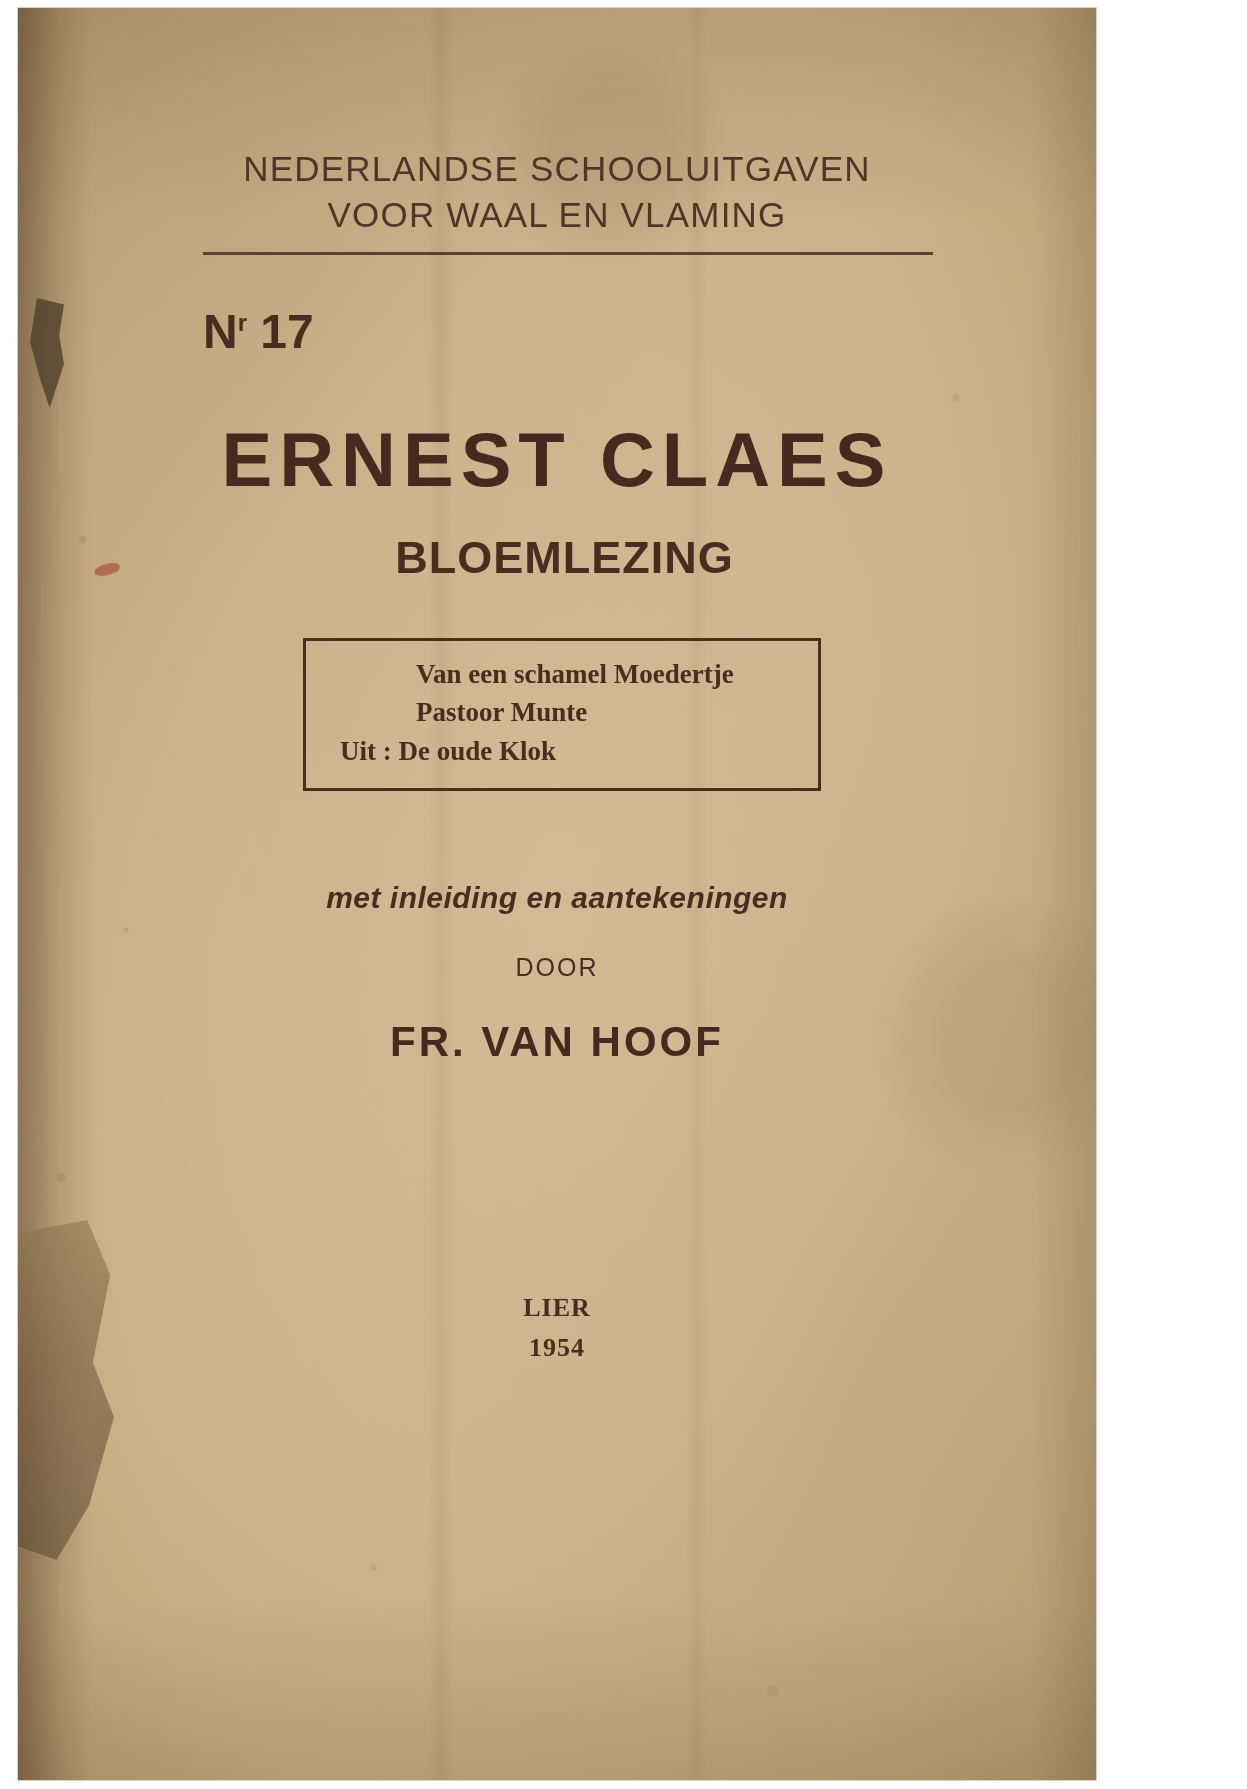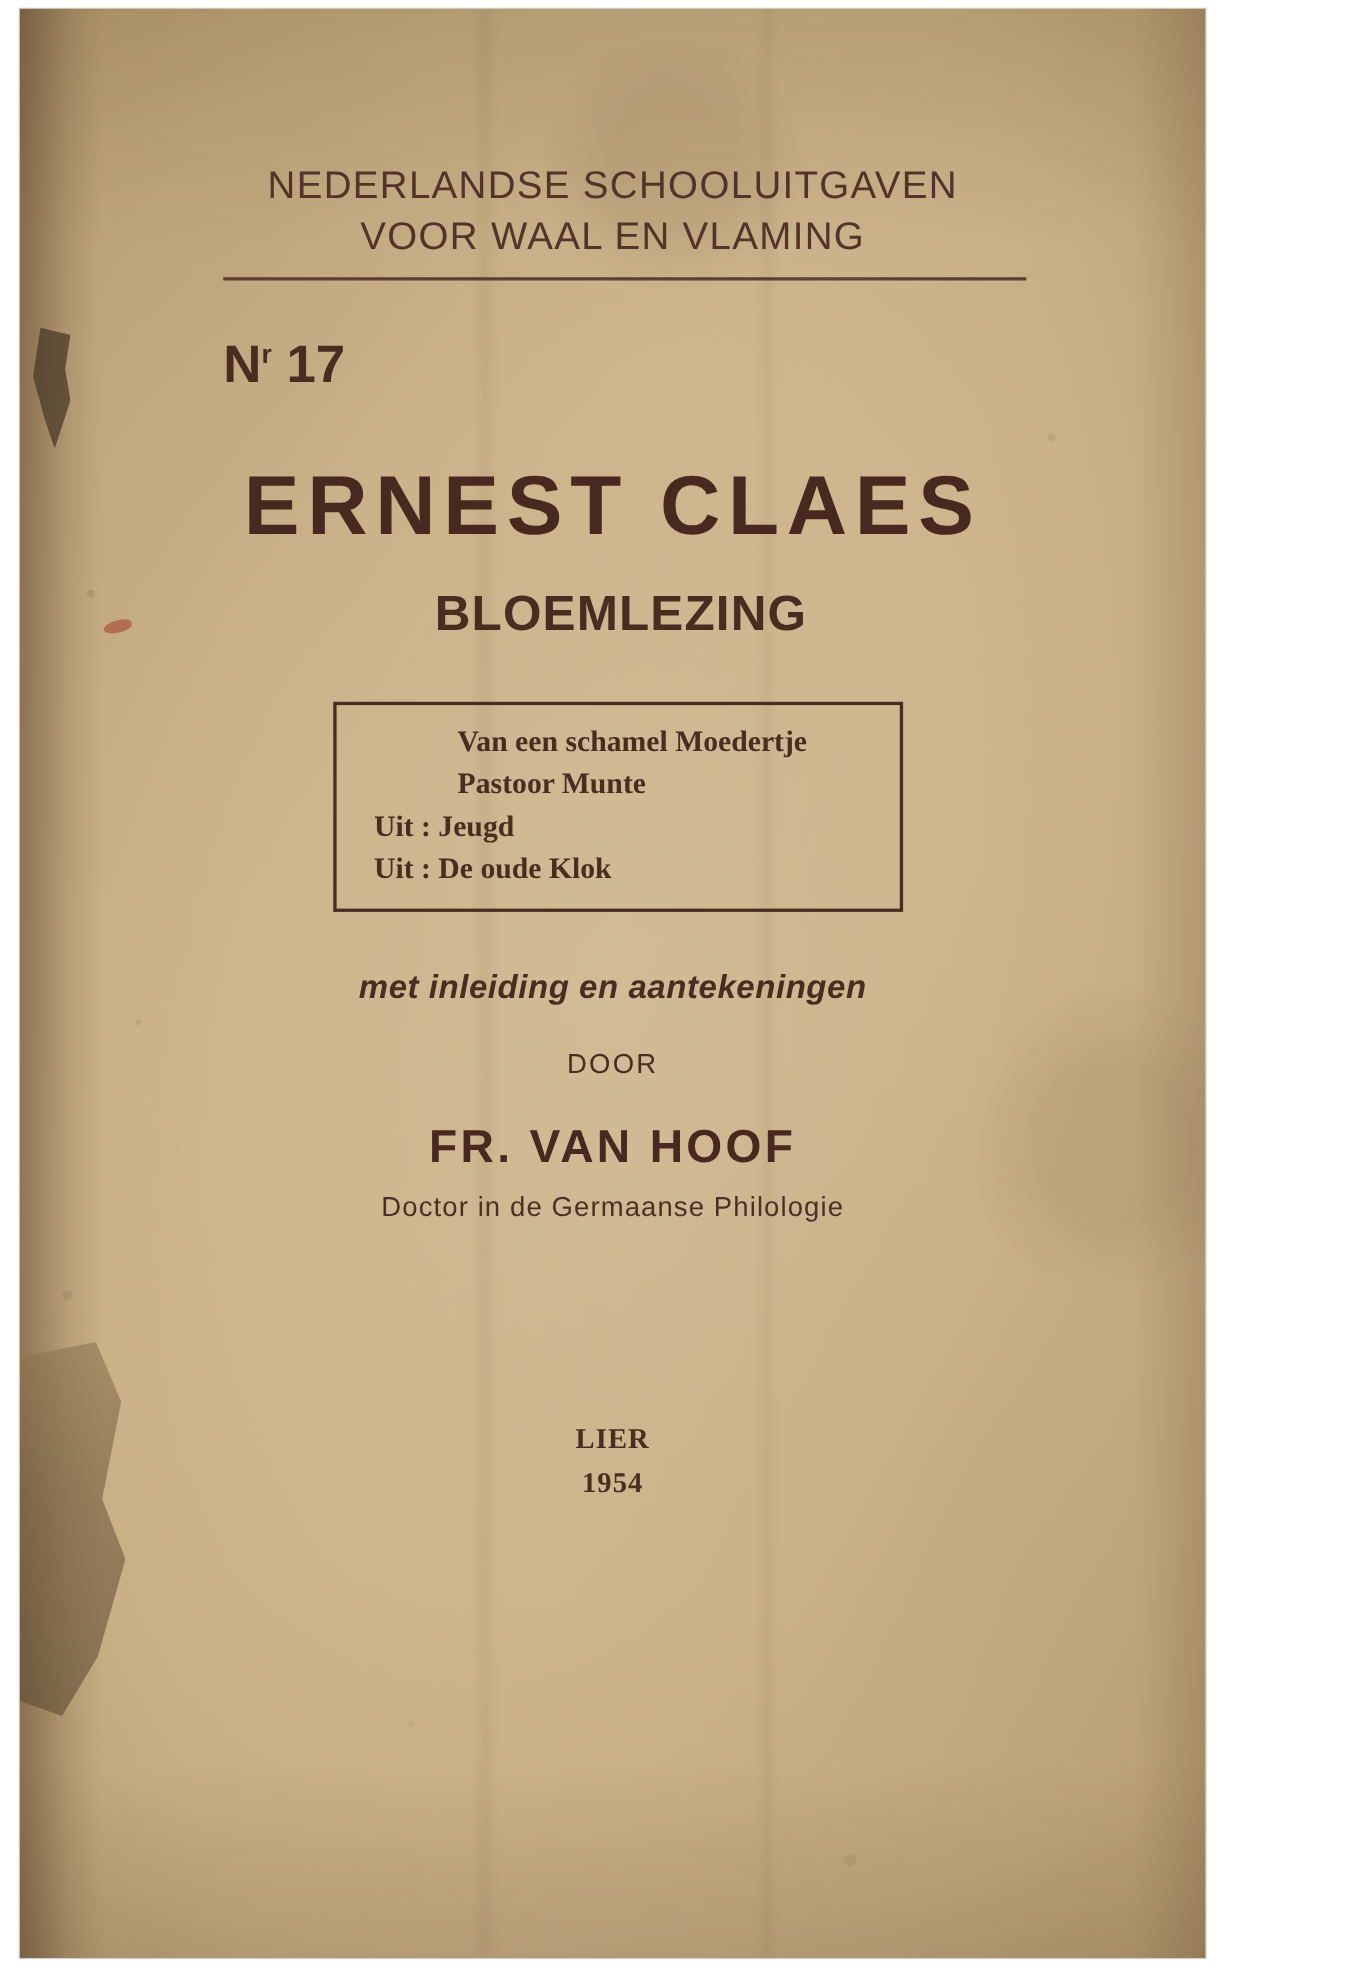--- a/index.html
+++ b/index.html
@@ -282,31 +282,29 @@
       <span>17</span>
     </div>
 
     <div id="author-name">ERNEST CLAES</div>
 
     <div id="subtitle">BLOEMLEZING</div>
 
     <div id="contents-box">
       <div class="c-line">Van een schamel Moedertje</div>
       <div class="c-line">Pastoor Munte</div>
-      <div class="c-line flush">Uit : Jeugd</div>
       <div class="c-line flush">Uit : De oude Klok</div>
     </div>
 
     <div id="credit-line">met inleiding en aantekeningen</div>
 
     <div id="door">DOOR</div>
 
     <div id="editor-name">FR. VAN HOOF</div>
 
-    <div id="editor-title">Doctor in de Germaanse Philologie</div>
 
     <div id="imprint">
       <div class="city">LIER</div>
       <div class="year">1954</div>
     </div>
 
   </div>
 </div>
 
 </body></html>

